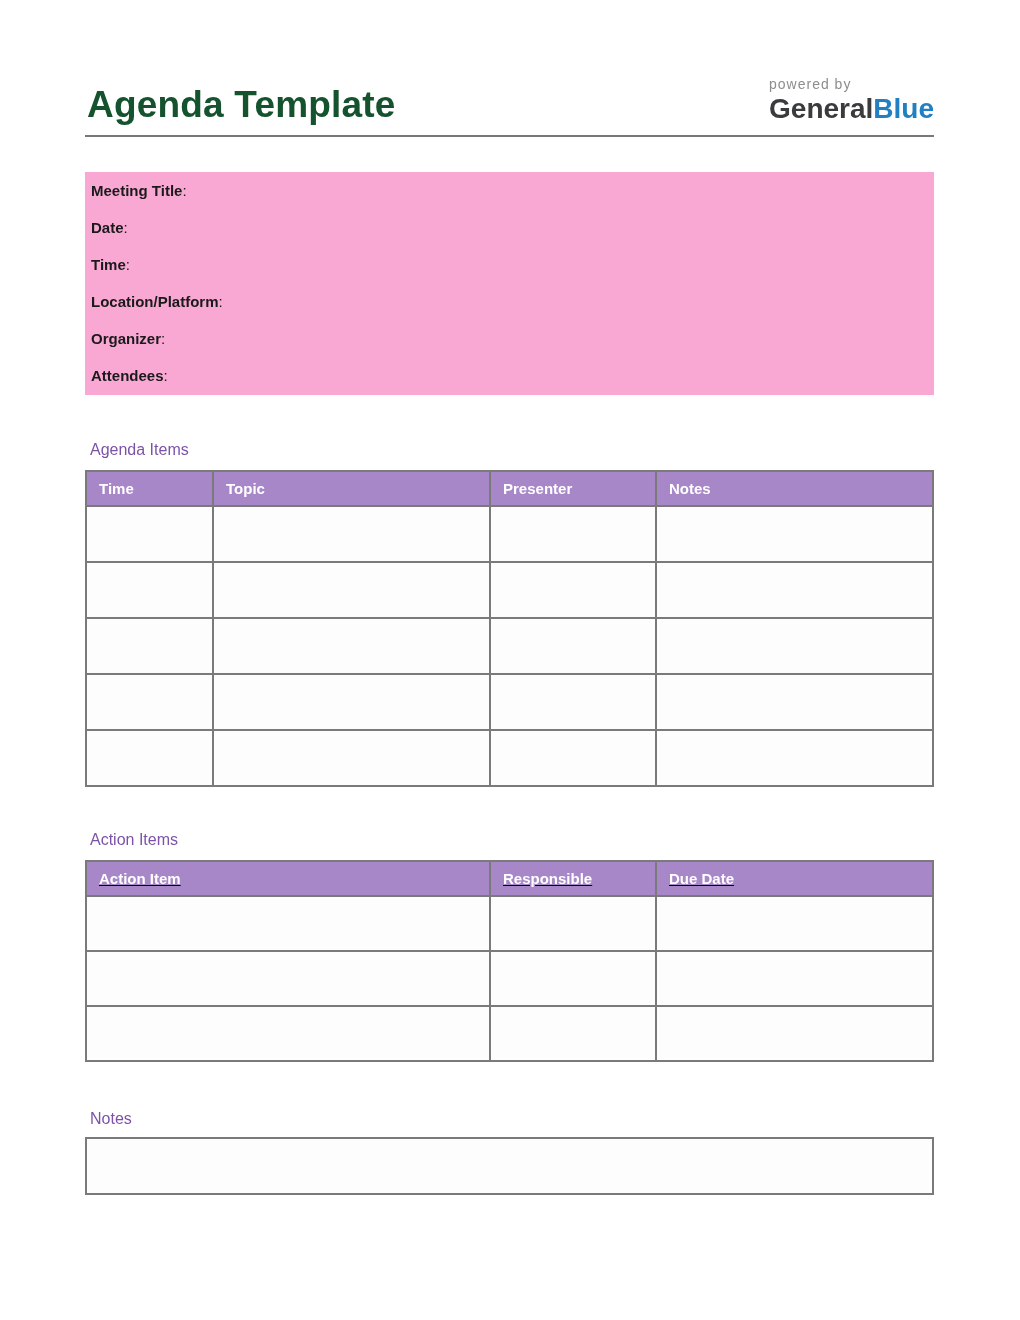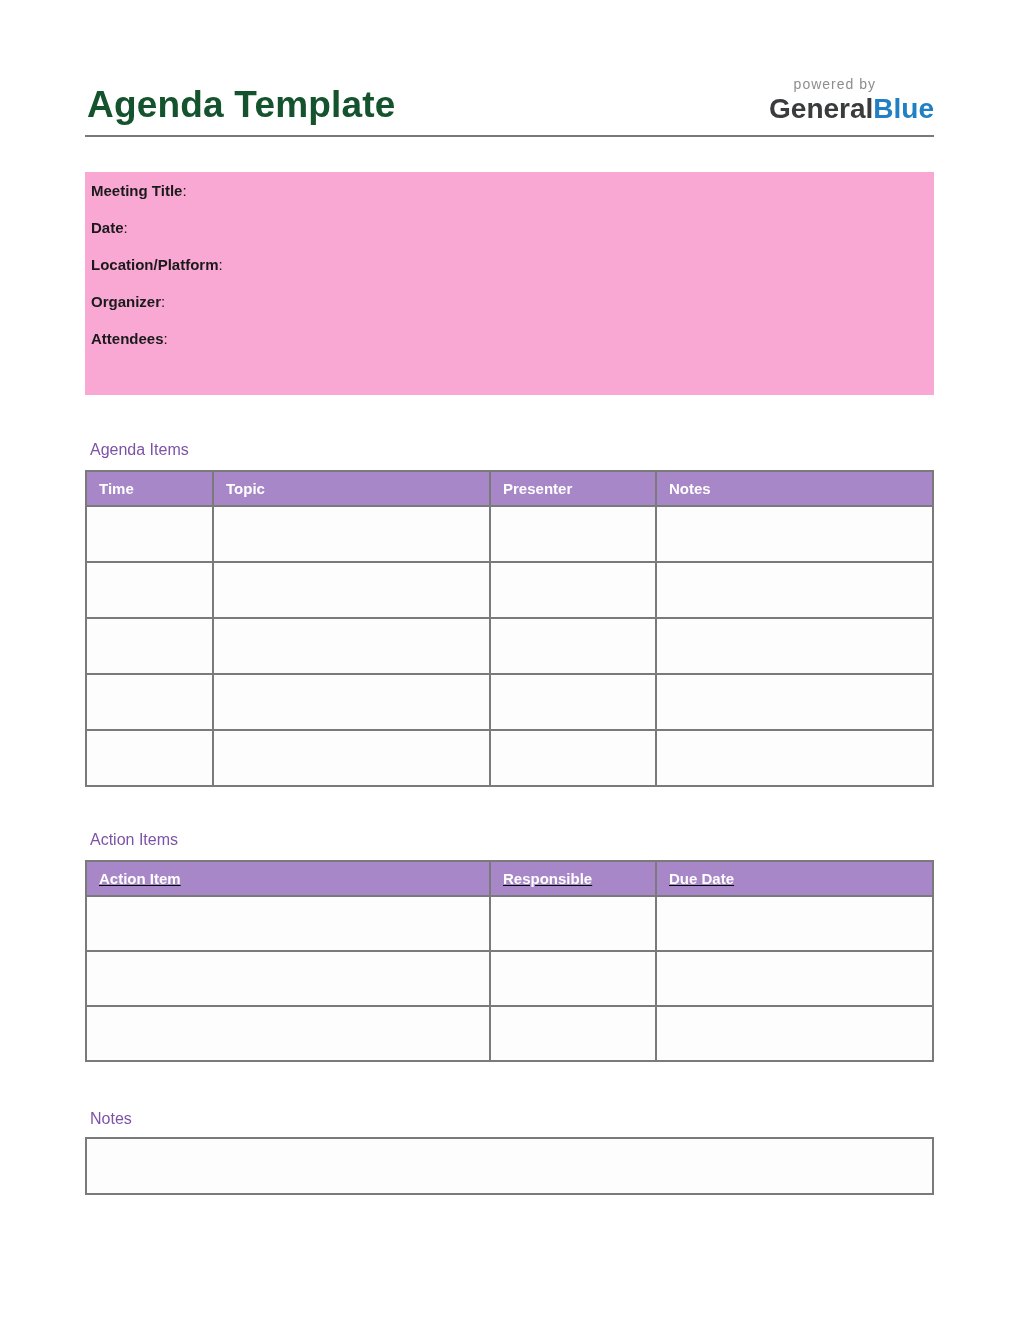--- a/index.html
+++ b/index.html
@@ -21,34 +21,32 @@
     top: 84px;
     font-size: 37px;
     font-weight: 700;
     color: #14532d;
     letter-spacing: 0.2px;
   }
   .logo-block {
     position: absolute;
     right: 86px;
     top: 76px;
-    text-align: right;
   }
   .powered-by {
     font-size: 14px;
     color: #8d8d8d;
     letter-spacing: 1px;
     padding-right: 58px;
     margin-bottom: 2px;
   }
   .brand {
     font-size: 28px;
     font-weight: 600;
     line-height: 30px;
-    margin-left: 16px;
   }
   .brand .general { color: #3a3b3d; }
   .brand .blue    { color: #2180c4; }
   .header-rule {
     position: absolute;
     left: 85px;
     top: 135px;
     width: 849px;
     height: 2px;
     background: #77787a;
@@ -138,20 +136,21 @@
   <div class="logo-block">
     <div class="powered-by">powered by</div>
     <div class="brand"><span class="general">General</span><span class="blue">Blue</span></div>
   </div>
 
   <div class="header-rule"></div>
 
   <div class="info-box">
     <div class="info-field"><span class="lbl">Meeting Title</span><span class="colon">:</span><span></span></div>
     <div class="info-field"><span class="lbl">Date</span><span class="colon">:</span><span></span></div>
+    <div class="info-field"><span class="lbl">Time</span><span class="colon">:</span><span></span></div>
     <div class="info-field"><span class="lbl">Location/Platform</span><span class="colon">:</span><span></span></div>
     <div class="info-field"><span class="lbl">Organizer</span><span class="colon">:</span><span></span></div>
     <div class="info-field"><span class="lbl">Attendees</span><span class="colon">:</span><span></span></div>
   </div>
 
   <div class="section-heading h-agenda">Agenda Items</div>
 
   <table class="grid t-agenda">
     <colgroup>
       <col style="width:15%">

